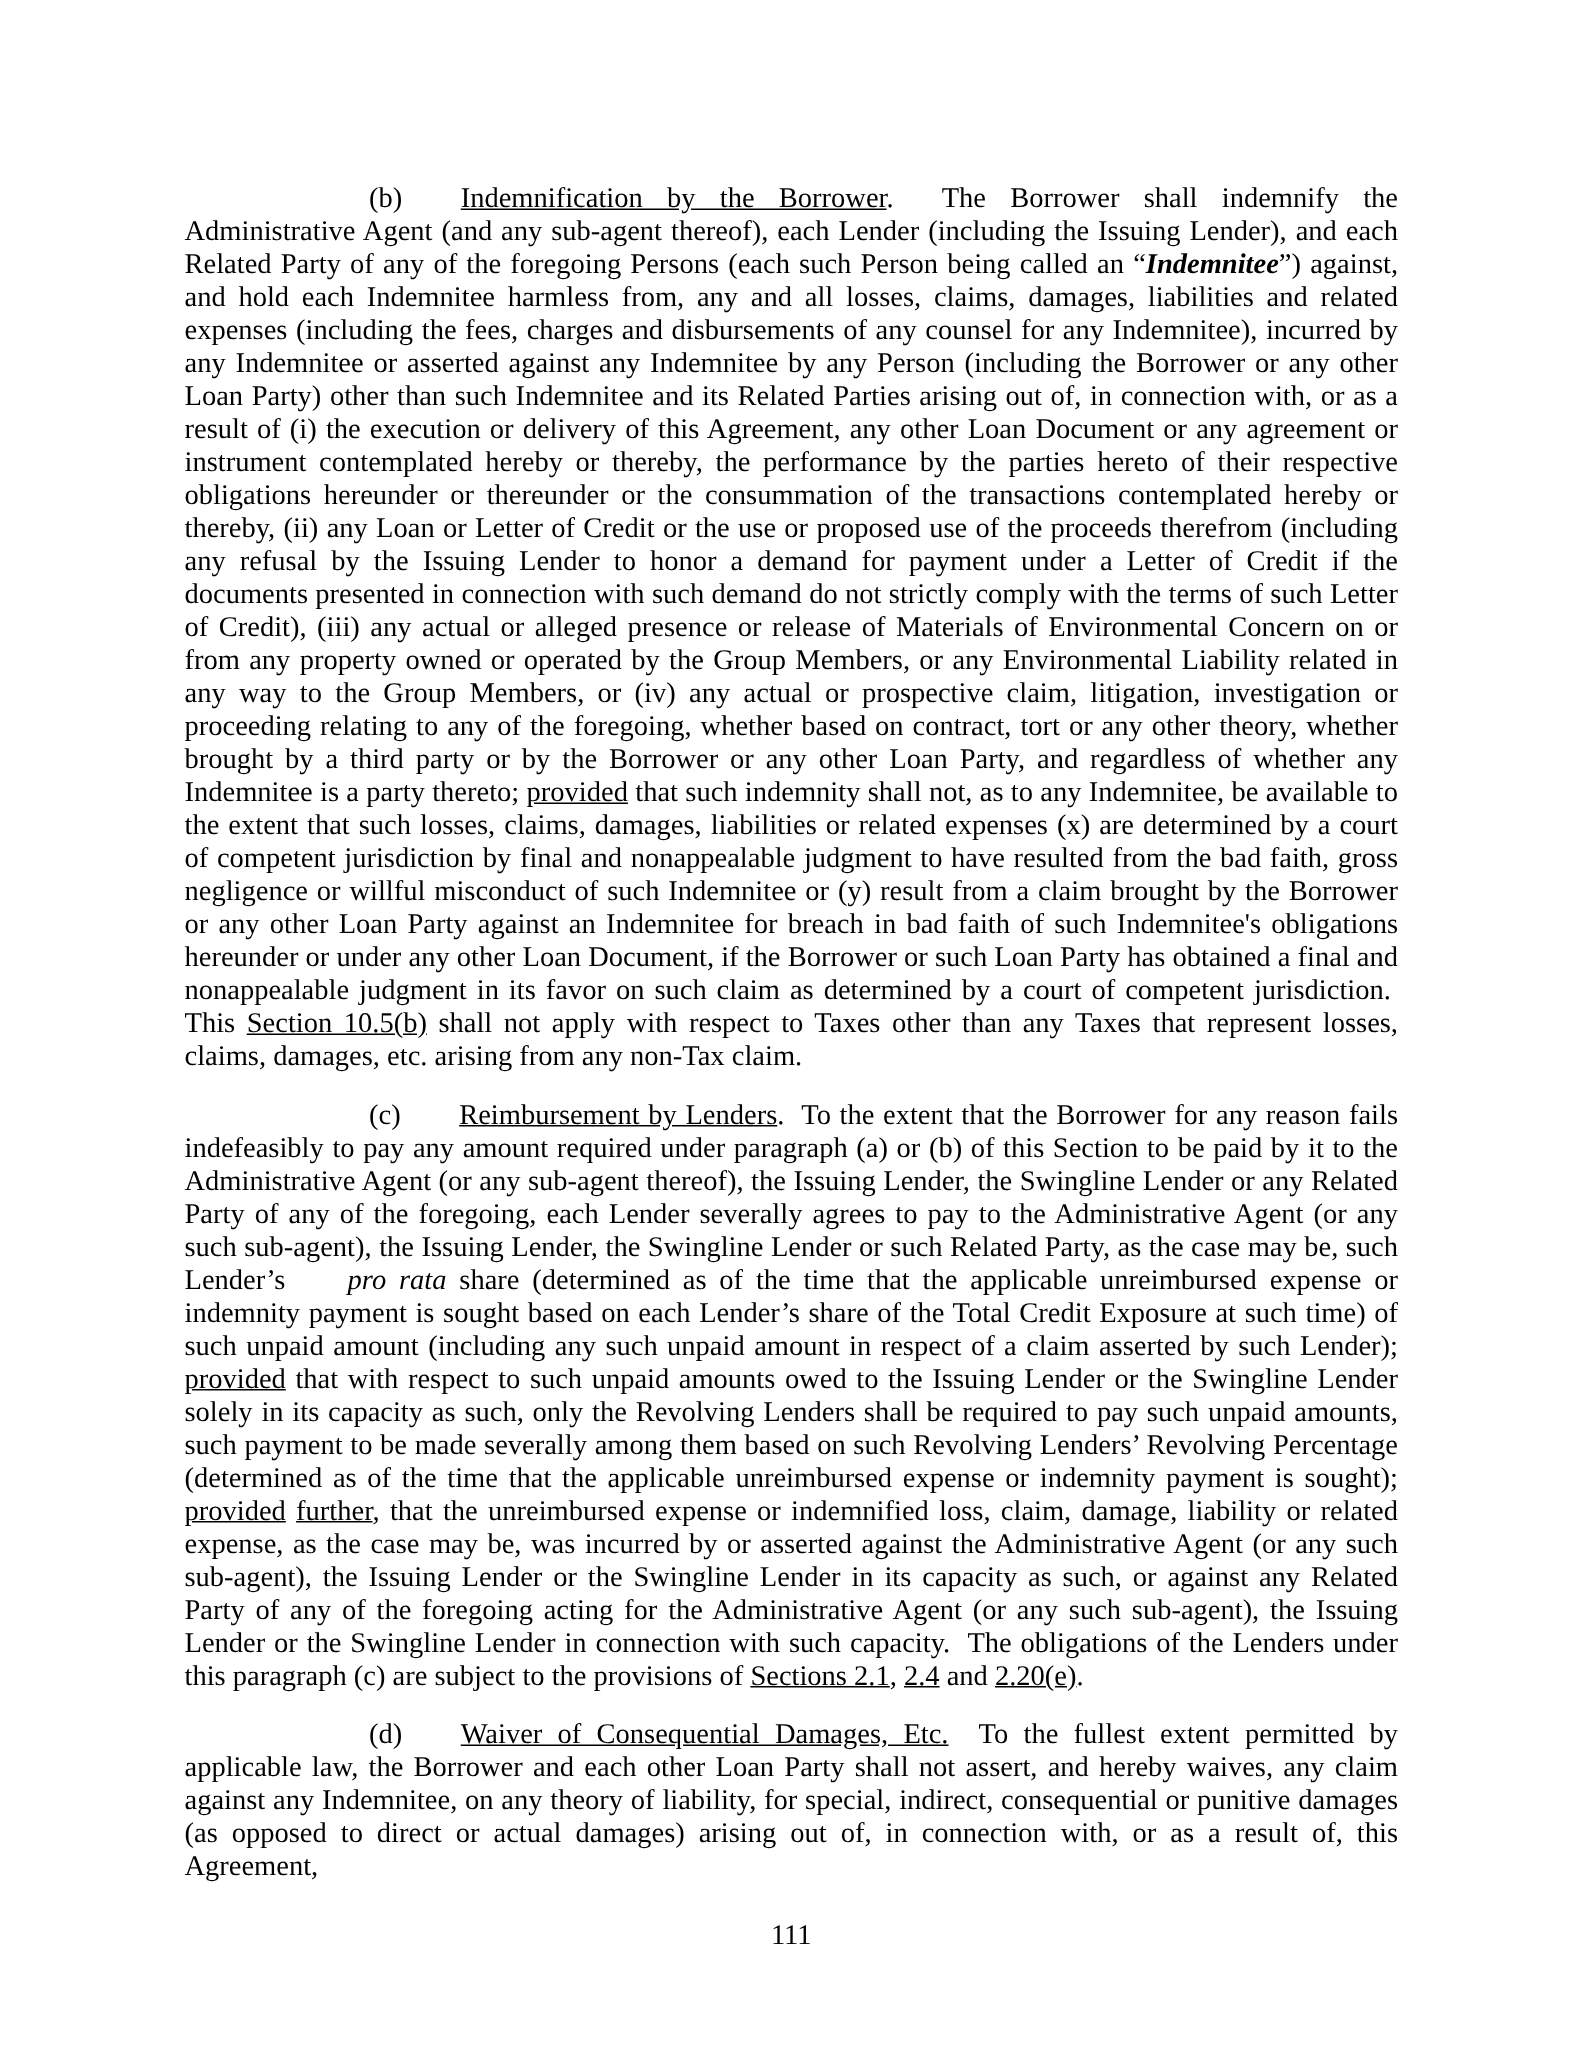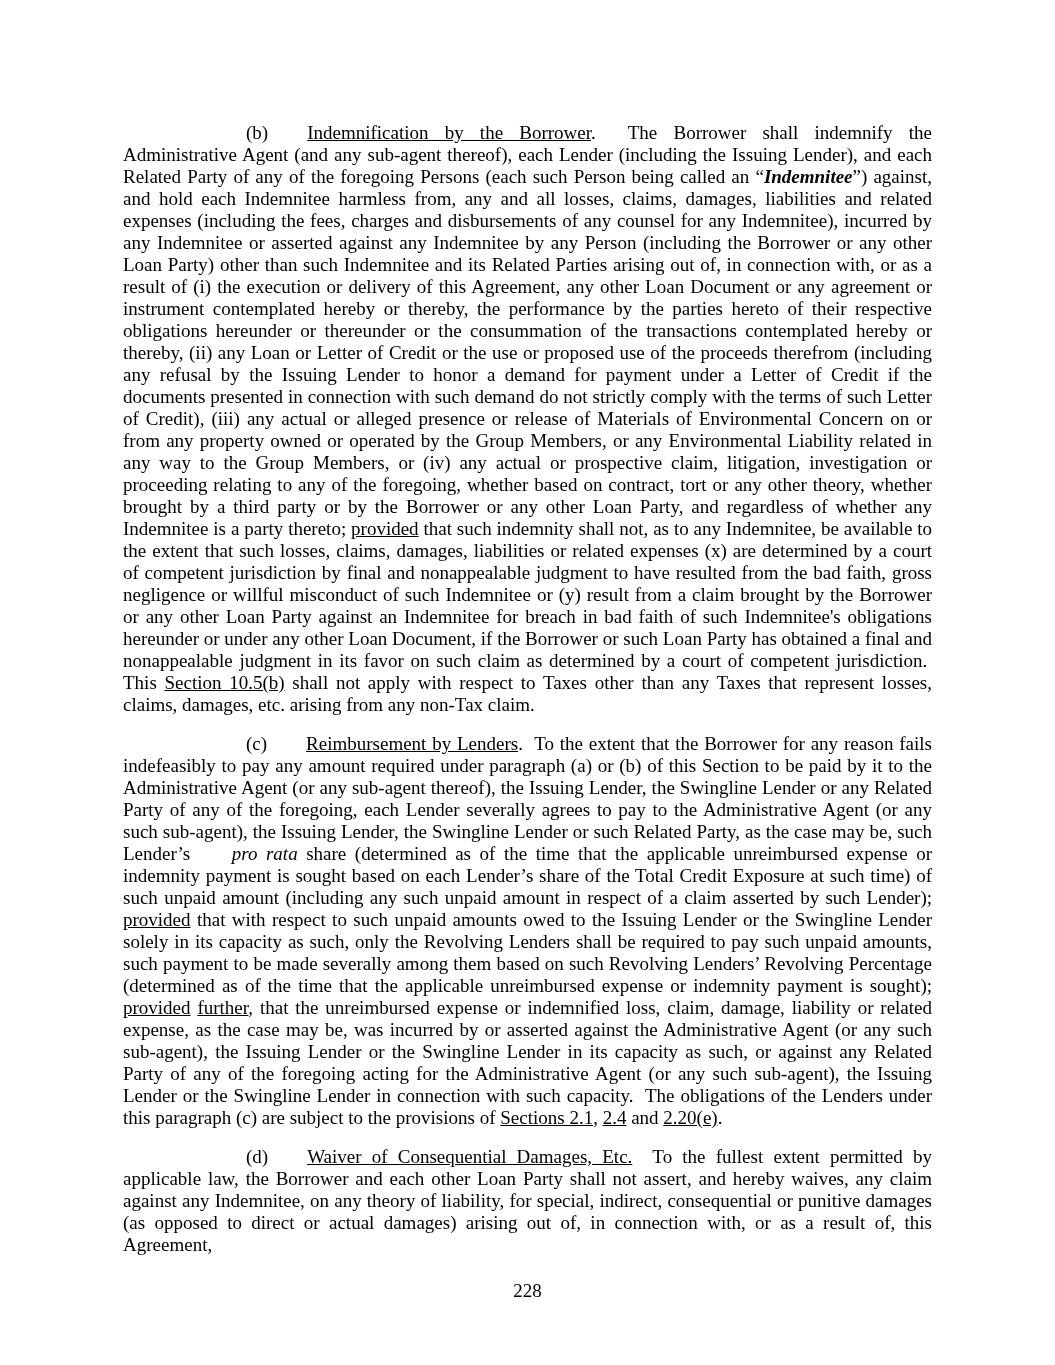--- a/index.html
+++ b/index.html
@@ -43,14 +43,14 @@
 </style>
 </head>
 <body>
 
 <div class="page">
   <div class="content">
     <p class="para"><span>(b)</span><span class="tab"></span><span class="u">Indemnification by the Borrower</span><span>.&nbsp; The Borrower shall indemnify the Administrative Agent (and any sub-agent thereof), each Lender (including the Issuing Lender), and each Related Party of any of the foregoing Persons (each such Person being called an “</span><span class="bi">Indemnitee</span><span>”) against, and hold each Indemnitee harmless from, any and all losses, claims, damages, liabilities and related expenses (including the fees, charges and disbursements of any counsel for any Indemnitee), incurred by any Indemnitee or asserted against any Indemnitee by any Person (including the Borrower or any other Loan Party) other than such Indemnitee and its Related Parties arising out of, in connection with, or as a result of (i) the execution or delivery of this Agreement, any other Loan Document or any agreement or instrument contemplated hereby or thereby, the performance by the parties hereto of their respective obligations hereunder or thereunder or the consummation of the transactions contemplated hereby or thereby, (ii) any Loan or Letter of Credit or the use or proposed use of the proceeds therefrom (including any refusal by the Issuing Lender to honor a demand for payment under a Letter of Credit if the documents presented in connection with such demand do not strictly comply with the terms of such Letter of Credit), (iii) any actual or alleged presence or release of Materials of Environmental Concern on or from any property owned or operated by the Group Members, or any Environmental Liability related in any way to the Group Members, or (iv) any actual or prospective claim, litigation, investigation or proceeding relating to any of the foregoing, whether based on contract, tort or any other theory, whether brought by a third party or by the Borrower or any other Loan Party, and regardless of whether any Indemnitee is a party thereto; </span><span class="u">provided</span><span> that such indemnity shall not, as to any Indemnitee, be available to the extent that such losses, claims, damages, liabilities or related expenses (x) are determined by a court of competent jurisdiction by final and nonappealable judgment to have resulted from the bad faith, gross negligence or willful misconduct of such Indemnitee or (y) result from a claim brought by the Borrower or any other Loan Party against an Indemnitee for breach in bad faith of such Indemnitee's obligations hereunder or under any other Loan Document, if the Borrower or such Loan Party has obtained a final and nonappealable judgment in its favor on such claim as determined by a court of competent jurisdiction.&nbsp; This </span><span class="u">Section 10.5(b)</span><span> shall not apply with respect to Taxes other than any Taxes that represent losses, claims, damages, etc. arising from any non-Tax claim.</span></p>
     <p class="para"><span>(c)</span><span class="tab"></span><span class="u">Reimbursement by Lenders</span><span>.&nbsp; To the extent that the Borrower for any reason fails indefeasibly to pay any amount required under paragraph (a) or (b) of this Section to be paid by it to the Administrative Agent (or any sub-agent thereof), the Issuing Lender, the Swingline Lender or any Related Party of any of the foregoing, each Lender severally agrees to pay to the Administrative Agent (or any such sub-agent), the Issuing Lender, the Swingline Lender or such Related Party, as the case may be, such Lender’s </span><span class="i">pro rata</span><span> share (determined as of the time that the applicable unreimbursed expense or indemnity payment is sought based on each Lender’s share of the Total Credit Exposure at such time) of such unpaid amount (including any such unpaid amount in respect of a claim asserted by such Lender); </span><span class="u">provided</span><span> that with respect to such unpaid amounts owed to the Issuing Lender or the Swingline Lender solely in its capacity as such, only the Revolving Lenders shall be required to pay such unpaid amounts, such payment to be made severally among them based on such Revolving Lenders’ Revolving Percentage (determined as of the time that the applicable unreimbursed expense or indemnity payment is sought); </span><span class="u">provided</span><span> </span><span class="u">further</span><span>, that the unreimbursed expense or indemnified loss, claim, damage, liability or related expense, as the case may be, was incurred by or asserted against the Administrative Agent (or any such sub-agent), the Issuing Lender or the Swingline Lender in its capacity as such, or against any Related Party of any of the foregoing acting for the Administrative Agent (or any such sub-agent), the Issuing Lender or the Swingline Lender in connection with such capacity.&nbsp; The obligations of the Lenders under this paragraph (c) are subject to the provisions of </span><span class="u">Sections 2.1</span><span>, </span><span class="u">2.4</span><span> and </span><span class="u">2.20(e)</span><span>.</span></p>
     <p class="para"><span>(d)</span><span class="tab"></span><span class="u">Waiver of Consequential Damages, Etc.</span><span>&nbsp; To the fullest extent permitted by applicable law, the Borrower and each other Loan Party shall not assert, and hereby waives, any claim against any Indemnitee, on any theory of liability, for special, indirect, consequential or punitive damages (as opposed to direct or actual damages) arising out of, in connection with, or as a result of, this Agreement,</span></p>
   </div>
-  <div class="page-number">228</div>
+  <div class="page-number">111</div>
 </div>
 
 </body></html>

